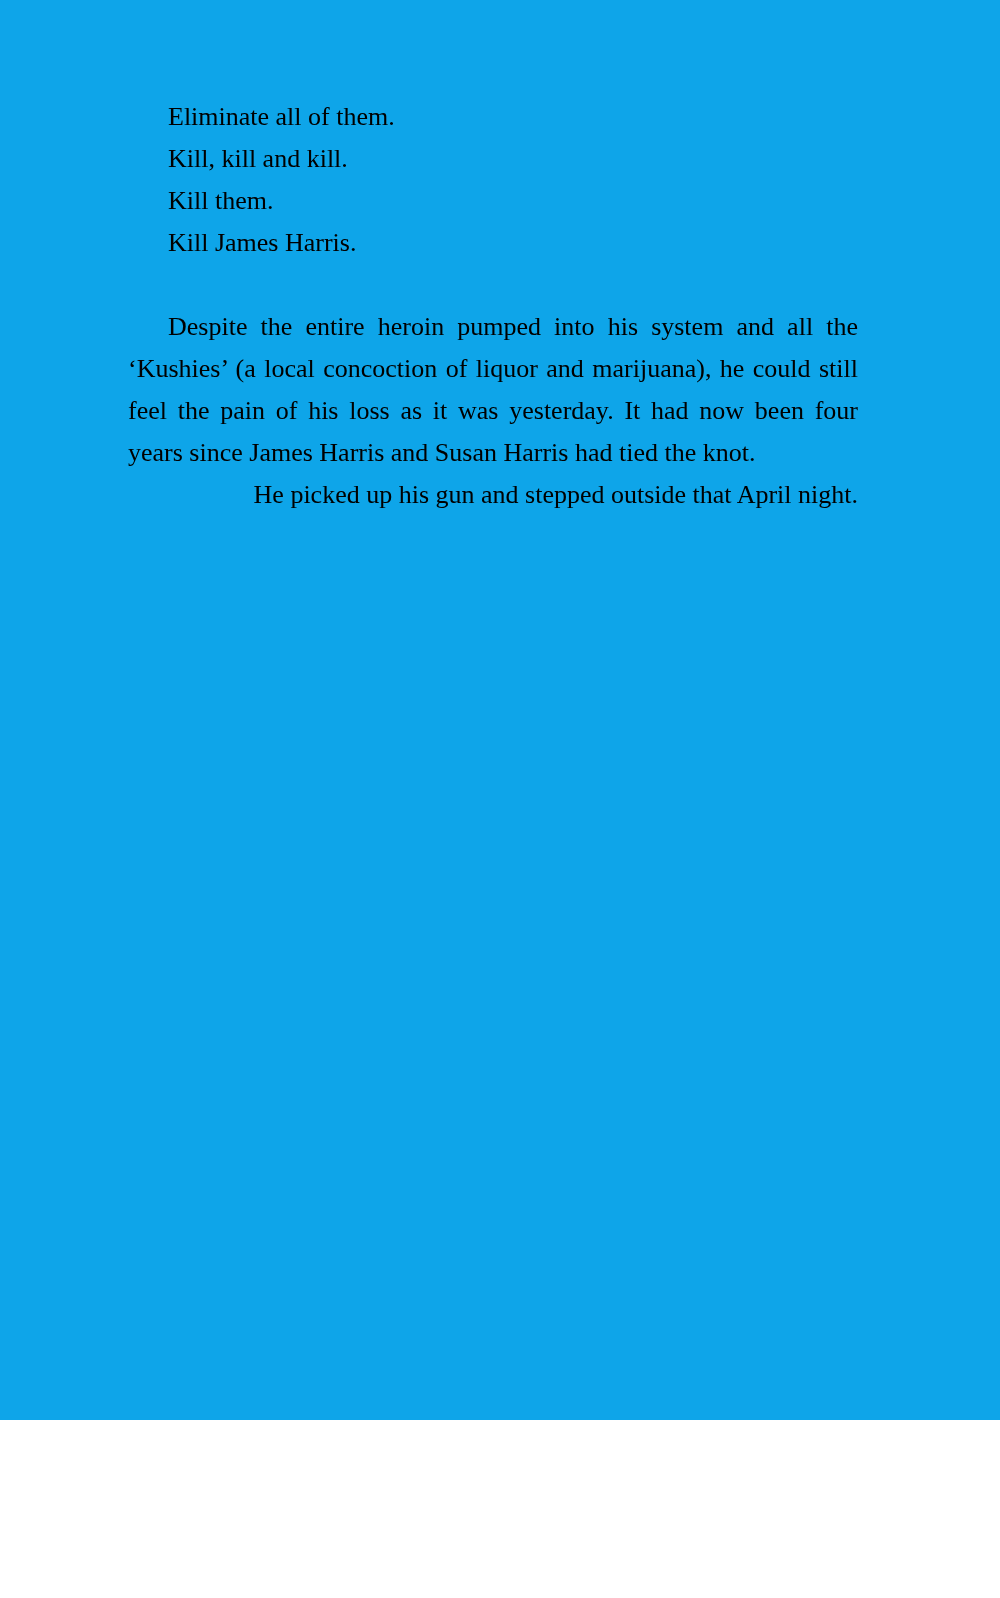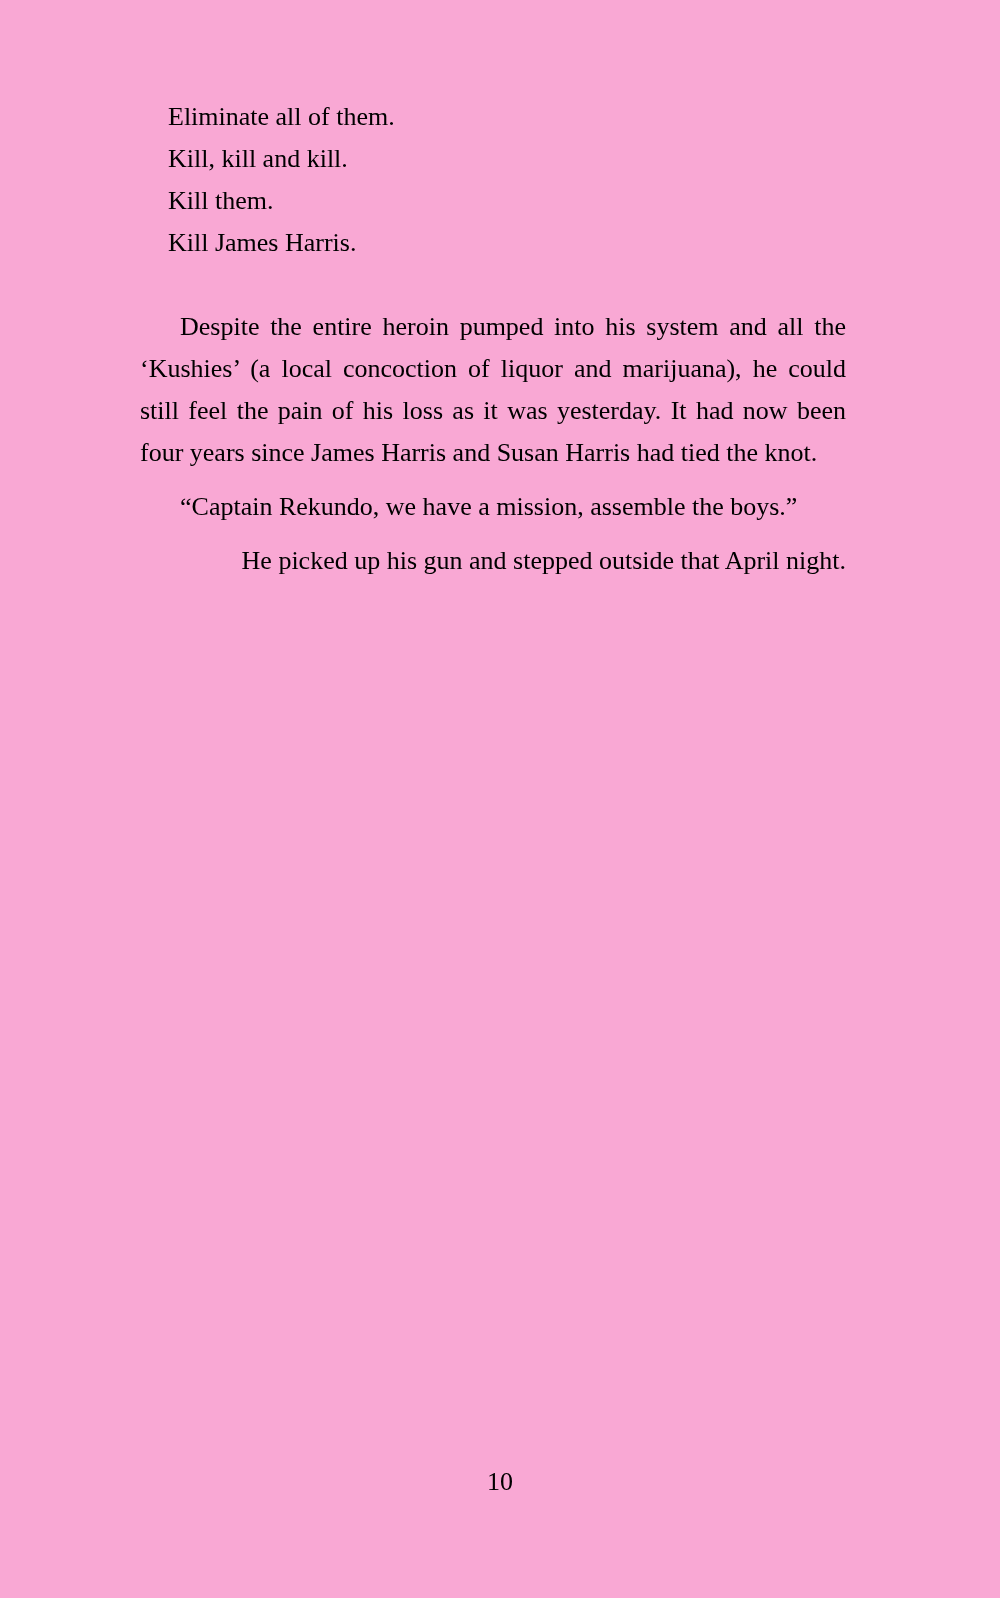--- a/index.html
+++ b/index.html
@@ -7,22 +7,22 @@
     padding: 0;
     background: #ffffff;
   }
   body {
     font-family: "Liberation Serif", "DejaVu Serif", serif;
     color: #000000;
   }
   .page {
     position: relative;
     width: 1000px;
-    height: 1598px;
-    background: #f9a8d4;
+    height: 1420px;
+    background: #0ea5e9;
     overflow: hidden;
     box-sizing: border-box;
   }
   .text-block {
     position: absolute;
     left: 128px;
     top: 96px;
     width: 730px;
   }
   .line,
@@ -40,21 +40,21 @@
   .verse-group .line {
     text-align: left;
     padding-left: 40px;
     white-space: nowrap;
   }
   
   .para {
     text-align: justify;
     text-justify: inter-word;
     text-indent: 40px;
-    margin: 12px;
+    margin: 0;
   }
   .para.last-para {
     text-align: right;
   }
   .page-number {
     position: absolute;
     left: 0;
     right: 0;
     top: 1466px;
     text-align: center;
@@ -71,20 +71,19 @@
   <div class="text-block">
 
     <div class="verse-group">
       <p class="line">Eliminate all of them.</p>
       <p class="line">Kill, kill and kill.</p>
       <p class="line">Kill them.</p>
       <p class="line">Kill James Harris.</p>
     </div>
 
     <p class="para">Despite the entire heroin pumped into his system and all the ‘Kushies’ (a local concoction of liquor and marijuana), he could still feel the pain of his loss as it was yesterday. It had now been four years since James Harris and Susan Harris had tied the knot.</p>
-    <p class="para">“Captain Rekundo, we have a mission, assemble the boys.”</p>
     <p class="para last-para">He picked up his gun and stepped outside that April night.</p>
 
   </div>
 
   <div class="page-number">10</div>
 
 </div>
 
 </body></html>

